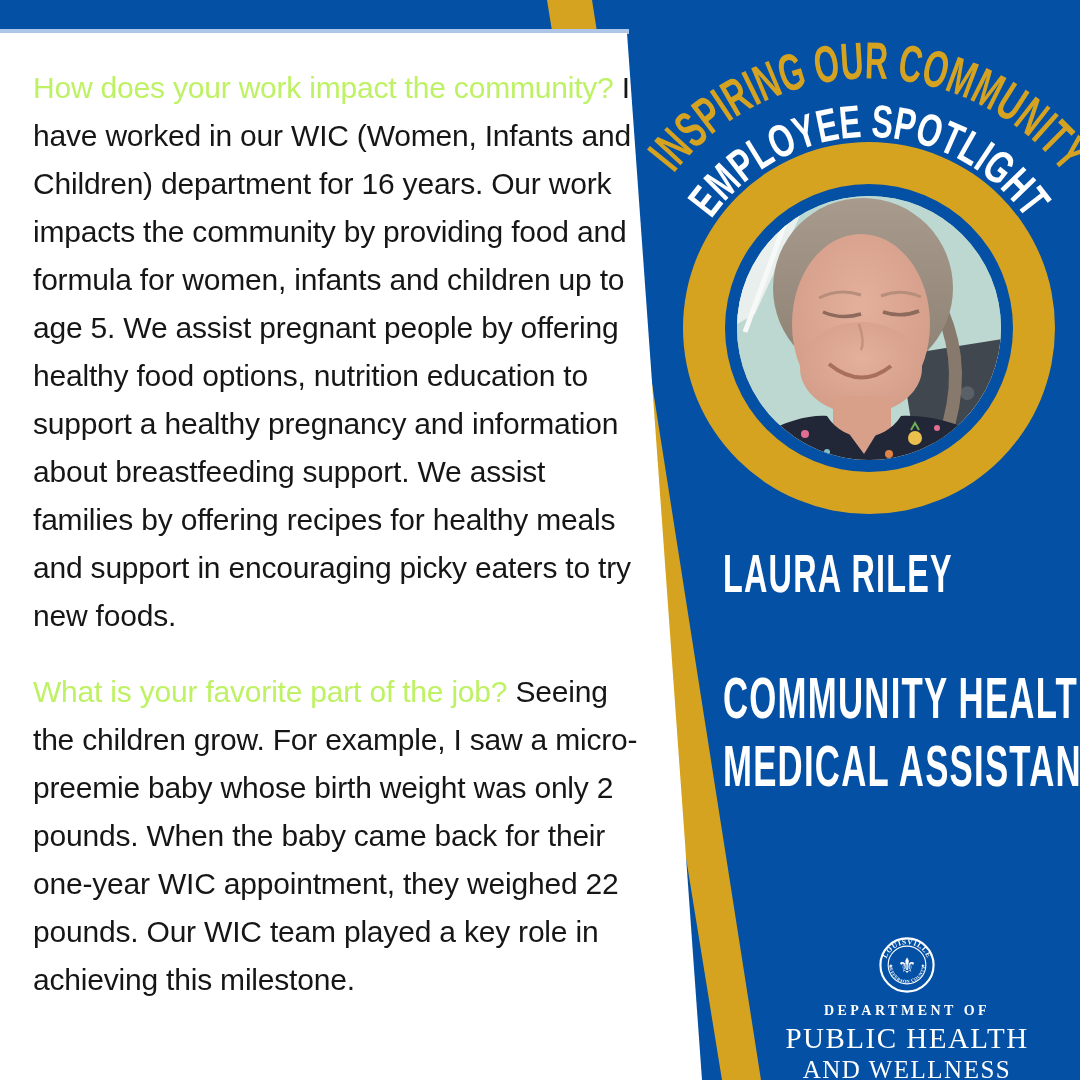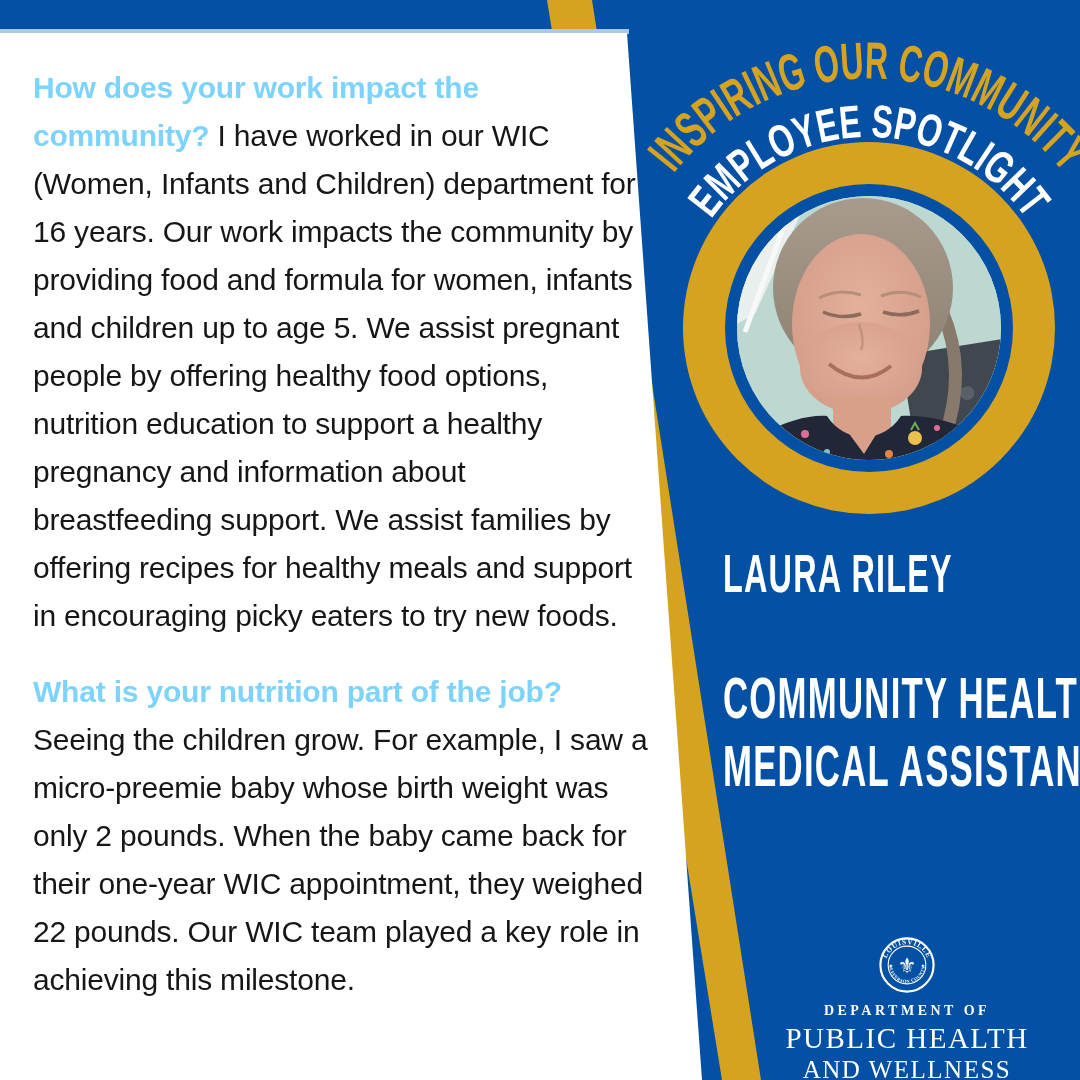--- a/index.html
+++ b/index.html
@@ -11,21 +11,21 @@
     clip-path:polygon(547px 0px,592px 0px,761px 1080px,722px 1080px);}
 
   
   .panel-hairline{position:absolute;left:0;top:29px;width:629px;height:5px;background:#aec7e8;}
   .white-panel{position:absolute;inset:0;background:#ffffff;
     clip-path:polygon(0px 33px,627px 33px,702px 1080px,0px 1080px);}
 
   .qa-text{position:absolute;left:33px;top:64px;width:618px;color:#161616;
     font-size:30px;line-height:48px;letter-spacing:-0.2px;}
   .qa-text p{margin:0 0 28px 0;}
-  .qa-text strong{color:#7dd3fc;font-weight:700;}
+  .qa-text strong{color:#bef264;font-weight:400;}
 
   
   .arc-svg{position:absolute;left:0;top:0;pointer-events:none;}
   .arc-gold-text{font-family:"Liberation Sans",sans-serif;font-weight:700;font-size:52px;fill:#d6a321;}
   .arc-white-text{font-family:"Liberation Sans",sans-serif;font-weight:700;font-size:46px;fill:#ffffff;}
 
   
   .ring-gold{position:absolute;left:683px;top:142px;width:372px;height:372px;border-radius:50%;background:#d6a321;}
   .ring-blue{position:absolute;left:725px;top:184px;width:288px;height:288px;border-radius:50%;background:#0450a4;}
   .photo{position:absolute;left:737px;top:196px;width:264px;height:264px;border-radius:50%;overflow:hidden;background:#bcd8d0;}
@@ -49,21 +49,21 @@
 <body>
 
 <div class="canvas">
 
   <div class="gold-stripe"></div>
   <div class="panel-hairline"></div>
   <div class="white-panel"></div>
 
   <div class="qa-text">
     <p><strong>How does your work impact the community?</strong> <span>I have worked in our WIC (Women, Infants and Children) department for 16 years. Our work impacts the community by providing food and formula for women, infants and children up to age 5. We assist pregnant people by offering healthy food options, nutrition education to support a healthy pregnancy and information about breastfeeding support. We assist families by offering recipes for healthy meals and support in encouraging picky eaters to try new foods.</span></p>
-    <p><strong>What is your nutrition part of the job?</strong> <span>Seeing the children grow. For example, I saw a micro-preemie baby whose birth weight was only 2 pounds. When the baby came back for their one-year WIC appointment, they weighed 22 pounds. Our WIC team played a key role in achieving this milestone.</span></p>
+    <p><strong>What is your favorite part of the job?</strong> <span>Seeing the children grow. For example, I saw a micro-preemie baby whose birth weight was only 2 pounds. When the baby came back for their one-year WIC appointment, they weighed 22 pounds. Our WIC team played a key role in achieving this milestone.</span></p>
   </div>
 
   <div class="ring-gold"></div>
   <div class="ring-blue"></div>
 
   <div class="photo">
     <svg width="264" height="264" viewBox="0 0 264 264">
       <defs>
         <linearGradient id="hairGrad" x1="0" y1="0" x2="0" y2="1">
           <stop offset="0" stop-color="#a89b8e"></stop>

